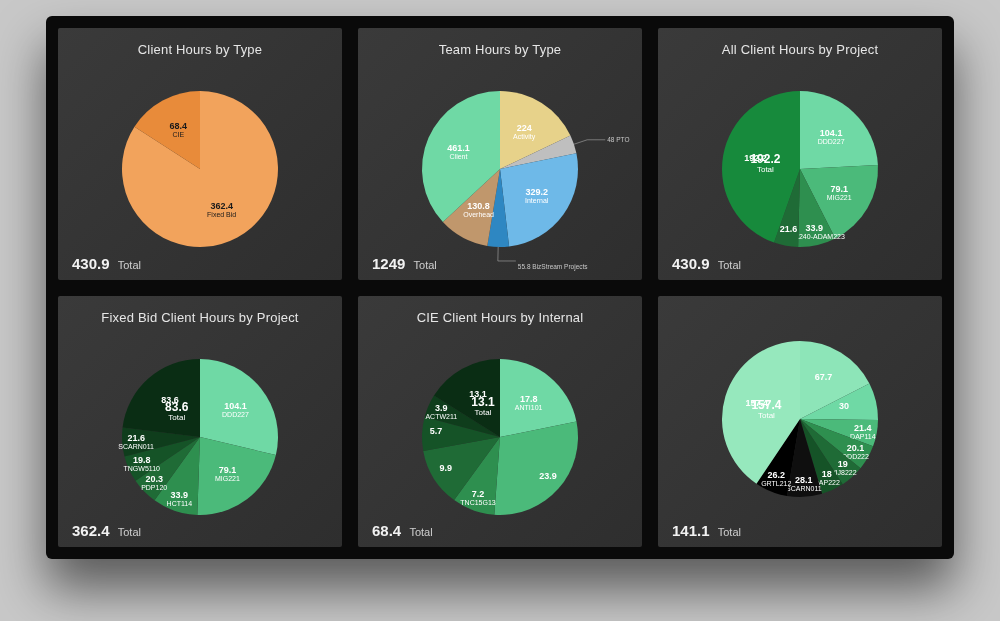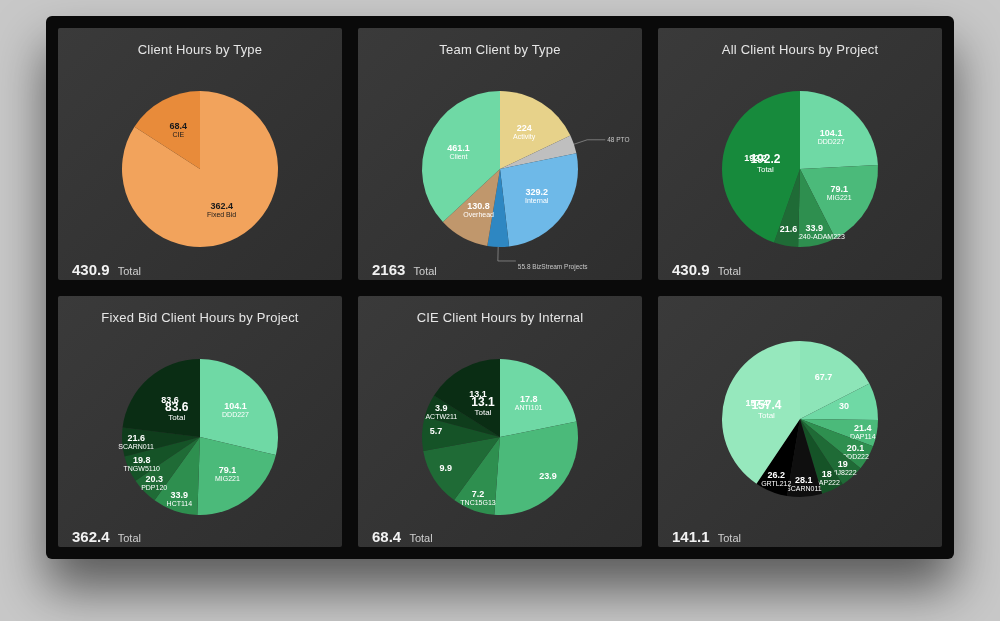--- a/index.html
+++ b/index.html
@@ -1,20 +1,20 @@
 <!DOCTYPE html>
 <html><head>
 <meta charset="utf-8">
 <style>
   html,body{margin:0;padding:0;height:100%;background:#c8c8c8;font-family:"Segoe UI","Helvetica Neue",Arial,sans-serif}
   .screen{position:absolute;left:46px;top:16px;width:908px;height:543px;background:#0a0a0a;border-radius:6px;box-shadow:0 30px 50px rgba(0,0,0,.55);padding:12px;box-sizing:border-box;display:grid;grid-template-columns:repeat(3,1fr);grid-template-rows:repeat(2,1fr);gap:16px}
   .panel{background:linear-gradient(135deg,#3a3a3a 0%,#2e2e2e 100%);border-radius:2px;position:relative;display:flex;flex-direction:column;align-items:center;color:#e6e6e6}
   .panel h2{font-size:13px;font-weight:400;margin:14px 0 6px;letter-spacing:.2px;color:#e6e6e6}
   .chartwrap{flex:1;display:flex;align-items:center;justify-content:center;width:100%}
-  .footer{position:absolute;left:14px;bottom:2px;font-size:15px;color:#f2f2f2}
+  .footer{position:absolute;left:14px;bottom:8px;font-size:15px;color:#f2f2f2}
   .footer .num{font-weight:600}
   .footer .lbl{font-size:11px;opacity:.8;margin-left:4px}
   svg{overflow:visible}
   .slice-label{font-size:7px;fill:#fff;text-anchor:middle;pointer-events:none}
   .slice-label .v{font-size:9px;font-weight:600}
   .slice-label.dark{fill:#1a1a1a}
   .center-label{font-size:8px;fill:#fff;text-anchor:middle}
   .center-label .v{font-size:12px;font-weight:700}
   .ext-label{font-size:6.5px;fill:#c8c8c8;text-anchor:start}
   .ext-line{stroke:#aaa;stroke-width:.6;fill:none}
@@ -34,41 +34,41 @@
           <text x="88.35827145510004" y="48.27226176097031" class="slice-label dark"><tspan x="88.35827145510004" class="v">68.4</tspan><tspan x="88.35827145510004" dy="8">CIE</tspan></text>
         </svg>
       </div>
     <div class="footer">
       <span class="num">430.9</span>
       <span class="lbl">Total</span>
     </div>
   </div>
 
   <div class="panel">
-    <h2>Team Client by Type</h2>
+    <h2>Team Hours by Type</h2>
     <div class="chartwrap">
         <svg width="220" height="180">
           <path d="M 110 88 L 110 10 A 78 78 0 0 1 180.44193568468876 54.50472127307836 Z" fill="#e7d28a"></path>
           <text x="134.1636946929537" y="49.753778503155104" class="slice-label"><tspan x="134.1636946929537" class="v">224</tspan><tspan x="134.1636946929537" dy="8">Activity</tspan></text>
           <path d="M 110 88 L 180.44193568468876 54.50472127307836 A 78 78 0 0 1 186.4082368858959 72.32258516244406 Z" fill="#bfbfbf"></path>
           <path d="M 183.963588098453 63.2333362036308 L 197.23910391099582 58.78803757351325 L 215.23910391099582 58.78803757351325" class="ext-line"></path>
           <text x="217.23910391099582" y="60.78803757351325" class="ext-label">48 PTO</text>
           <path d="M 110 88 L 186.4082368858959 72.32258516244406 A 78 78 0 0 1 119.10288325169311 165.4670092136391 Z" fill="#6eb9e8"></path>
           <text x="146.66870296393205" y="114.49648699248488" class="slice-label"><tspan x="146.66870296393205" class="v">329.2</tspan><tspan x="146.66870296393205" dy="8">Internal</tspan></text>
           <path d="M 110 88 L 119.10288325169311 165.4670092136391 A 78 78 0 0 1 97.28386886026051 164.95648126595282 Z" fill="#2e87c2"></path>
           <path d="M 108.17543162050305 165.97865701734378 L 107.84794498828565 179.974826225585 L 125.84794498828565 179.974826225585" class="ext-line"></path>
           <text x="127.84794498828565" y="187.974826225585" class="ext-label">55.8 BizStream Projects</text>
           <path d="M 110 88 L 97.28386886026051 164.95648126595282 A 78 78 0 0 1 52.87441080115712 141.10995253890786 Z" fill="#c0976c"></path>
           <text x="88.59783725446067" y="127.85730836137142" class="slice-label"><tspan x="88.59783725446067" class="v">130.8</tspan><tspan x="88.59783725446067" dy="8">Overhead</tspan></text>
           <path d="M 110 88 L 52.87441080115712 141.10995253890786 A 78 78 0 0 1 109.99999999999999 10 Z" fill="#6fd9a5"></path>
           <text x="68.52578953940827" y="69.92937558714301" class="slice-label"><tspan x="68.52578953940827" class="v">461.1</tspan><tspan x="68.52578953940827" dy="8">Client</tspan></text>
         </svg>
       </div>
     <div class="footer">
-      <span class="num">2163</span>
+      <span class="num">1249</span>
       <span class="lbl">Total</span>
     </div>
   </div>
 
   <div class="panel">
     <h2>All Client Hours by Project</h2>
     <div class="chartwrap">
         <svg width="220" height="180">
           <path d="M 110 88 L 110 10 A 78 78 0 0 1 187.89106027926331 83.8789893749022 Z" fill="#6fd9a5"></path>
           <text x="141.13298554592808" y="55.17630717001769" class="slice-label"><tspan x="141.13298554592808" class="v">104.1</tspan><tspan x="141.13298554592808" dy="8">DDD227</tspan></text>

